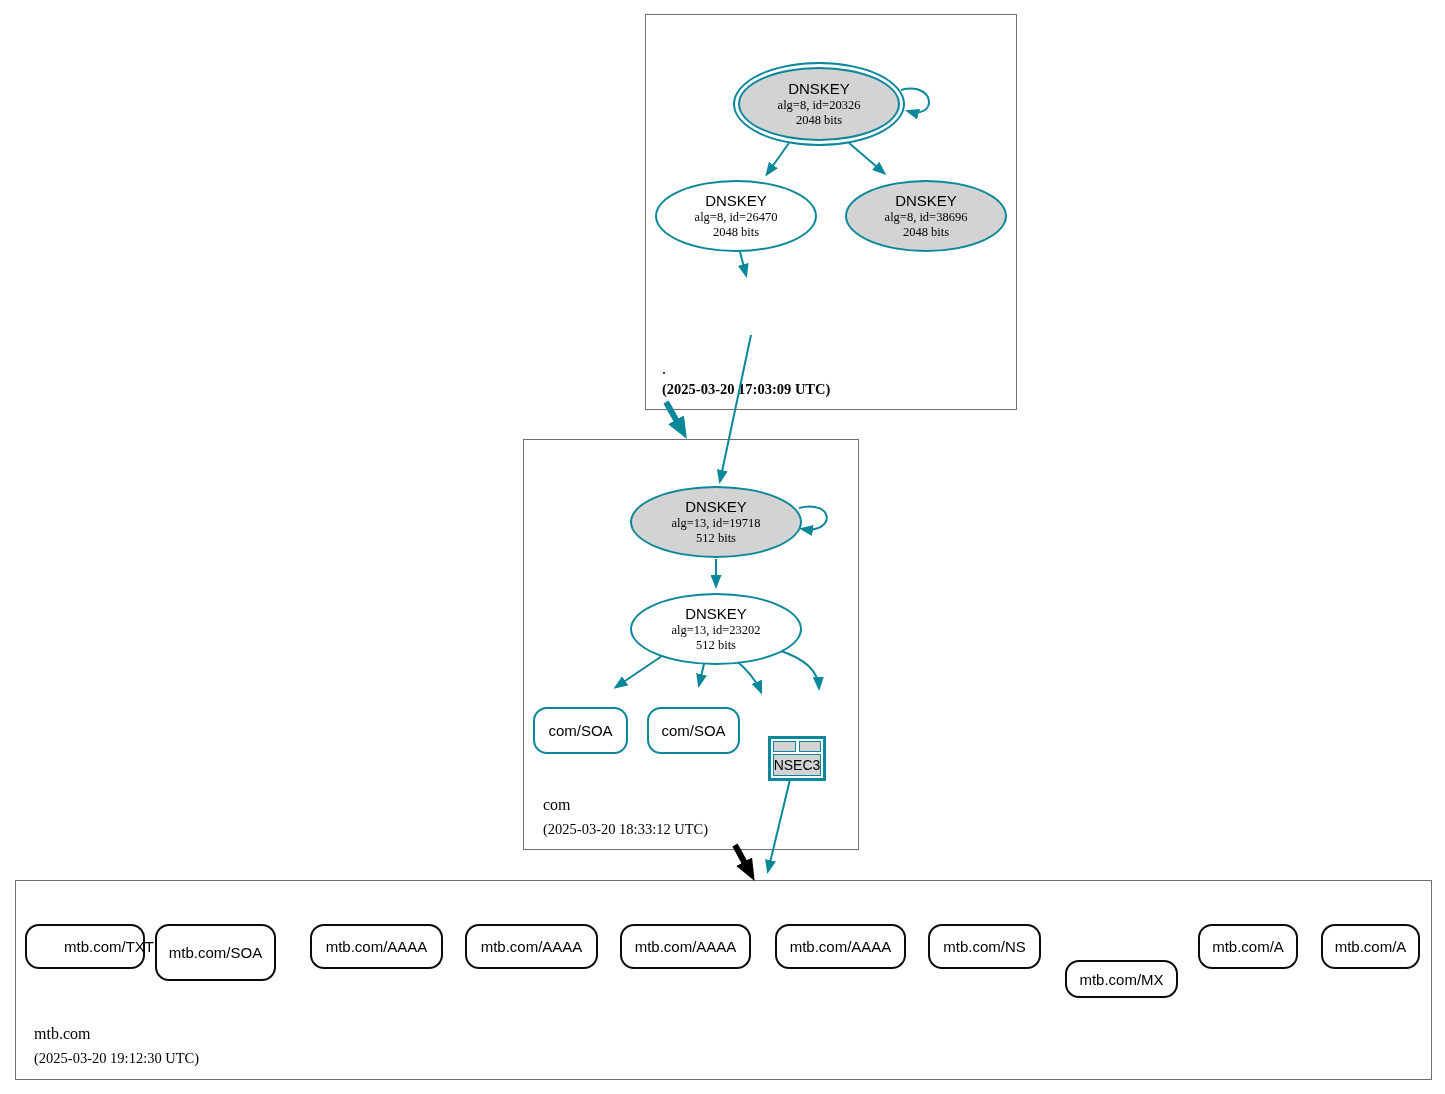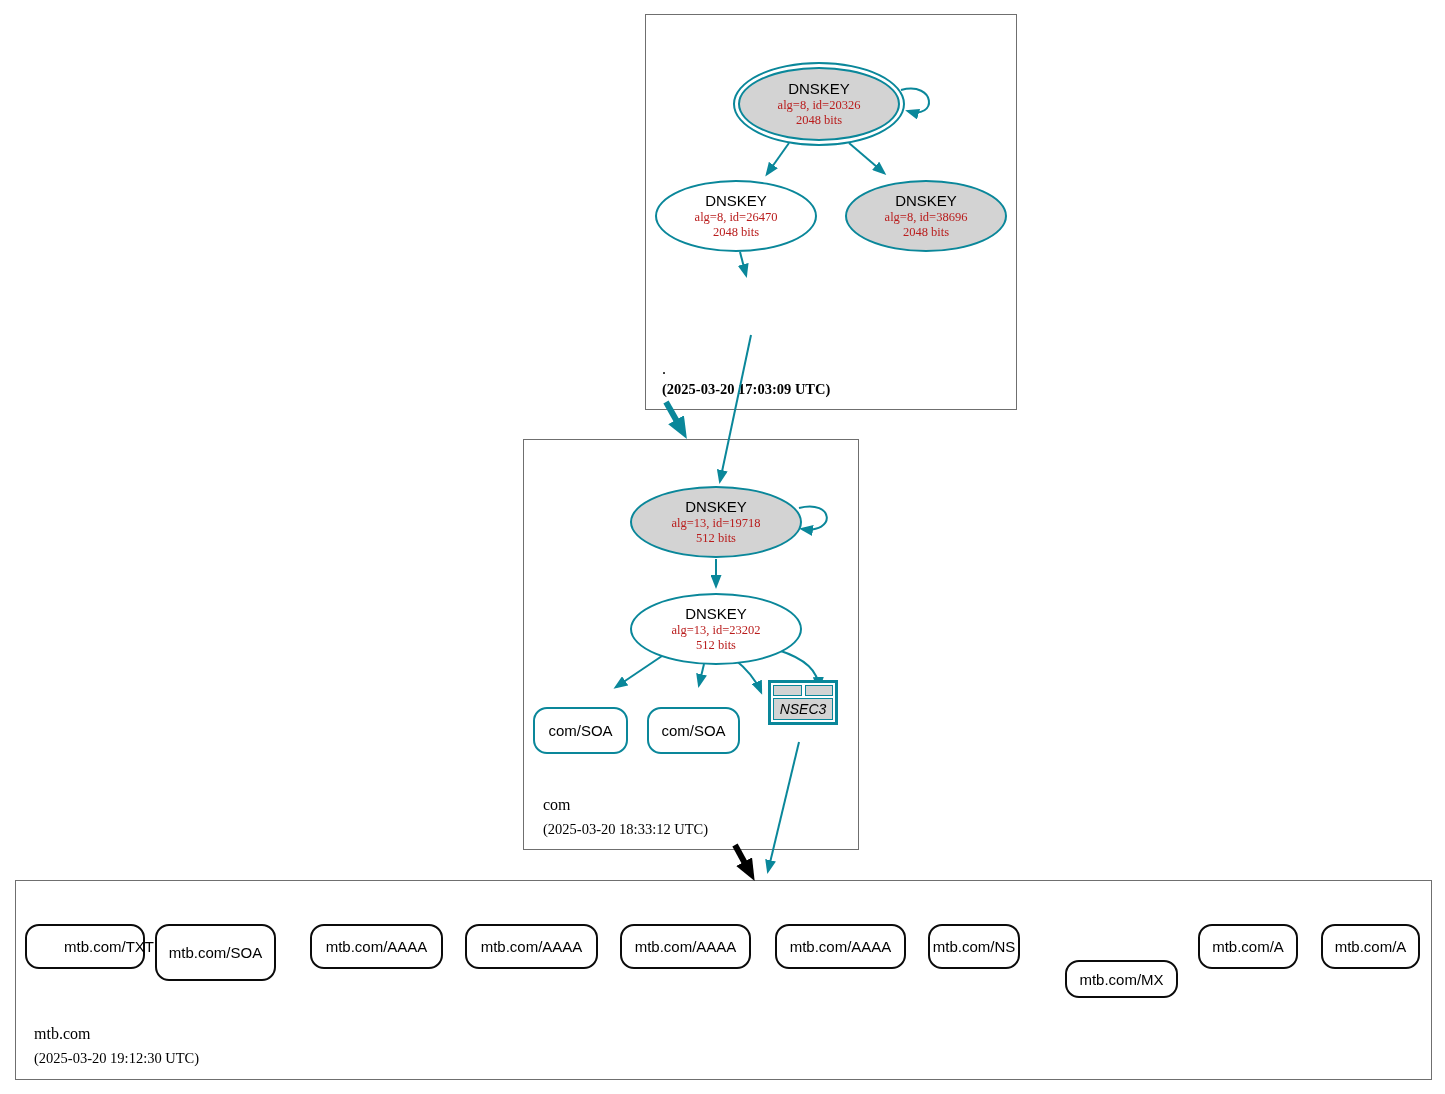--- a/index.html
+++ b/index.html
@@ -33,21 +33,21 @@
   .ellipse-outer {
     border:2px solid #0a879a; border-radius:50%; background:#ffffff;
   }
   .ellipse-inner {
     position:absolute; left:3px; top:3px; right:3px; bottom:3px;
     border:2px solid #0a879a; border-radius:50%; background:#d3d3d3;
     display:flex; flex-direction:column; align-items:center; justify-content:center;
     text-align:center;
   }
   .n-title { font-size:15px; line-height:1.2; color:#000; }
-  .n-detail { font-family:"Liberation Serif", serif; font-size:12.5px; line-height:1.2; color:#b91c1c; }
+  .n-detail { font-family:"Liberation Serif", serif; font-size:12.5px; line-height:1.2; color:#000000; }
 
   .rrset {
     position:absolute; box-sizing:border-box; border-radius:14px;
     display:flex; align-items:center; justify-content:center;
     font-size:15px; color:#000; background:#ffffff;
   }
   .rrset.teal  { border:2px solid #0a879a;margin-top:12px; }
   .rrset.black { border:2px solid #0b0b0b; }
 
   .nsec3 {
@@ -145,21 +145,21 @@
   </div>
 
   <div class="rrset teal" style="left:533px; top:695px; width:95px; height:47px;">
     <span>com/SOA</span>
   </div>
 
   <div class="rrset teal" style="left:647px; top:695px; width:93px; height:47px;">
     <span>com/SOA</span>
   </div>
 
-  <div class="nsec3" style="left:768px; top:680px; width:70px; height:45px;font-style:italic;">
+  <div class="nsec3" style="left:768px; top:736px; width:58px; height:45px;">
     <div class="nsec3-cells">
       <div class="nsec3-cell"></div>
       <div class="nsec3-cell"></div>
     </div>
     <div class="nsec3-label">NSEC3</div>
   </div>
 
   <div class="rrset black" style="left:25px; top:924px; width:120px; height:45px;padding-left:48px;">
     <span>mtb.com/TXT</span>
   </div>
@@ -171,21 +171,21 @@
   </div>
   <div class="rrset black" style="left:465px; top:924px; width:133px; height:45px;">
     <span>mtb.com/AAAA</span>
   </div>
   <div class="rrset black" style="left:620px; top:924px; width:131px; height:45px;">
     <span>mtb.com/AAAA</span>
   </div>
   <div class="rrset black" style="left:775px; top:924px; width:131px; height:45px;">
     <span>mtb.com/AAAA</span>
   </div>
-  <div class="rrset black" style="left:928px; top:924px; width:92px; height:45px;">
+  <div class="rrset black" style="left:928px; top:924px; width:113px; height:45px;">
     <span>mtb.com/NS</span>
   </div>
   <div class="rrset black" style="left:1065px; top:924px; width:113px; height:38px;margin-top:36px;">
     <span>mtb.com/MX</span>
   </div>
   <div class="rrset black" style="left:1198px; top:924px; width:100px; height:45px;">
     <span>mtb.com/A</span>
   </div>
   <div class="rrset black" style="left:1321px; top:924px; width:99px; height:45px;">
     <span>mtb.com/A</span>

